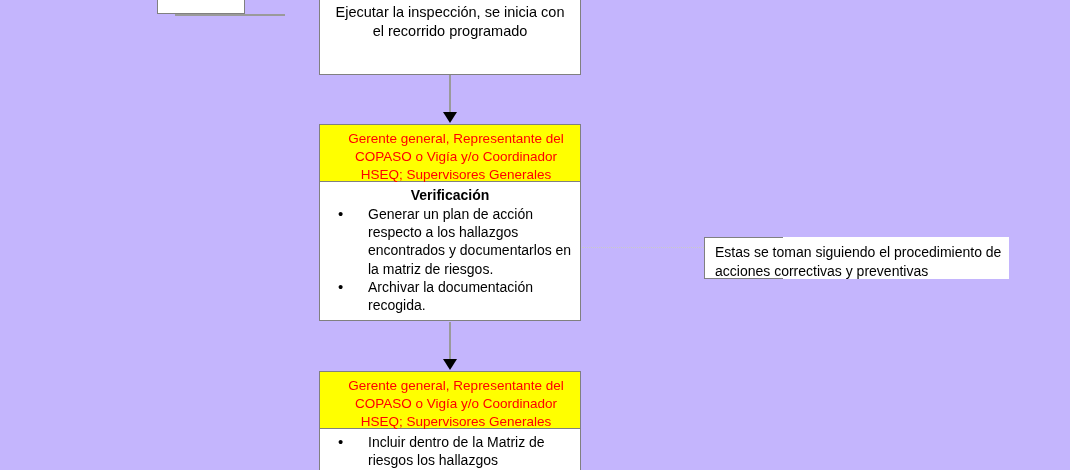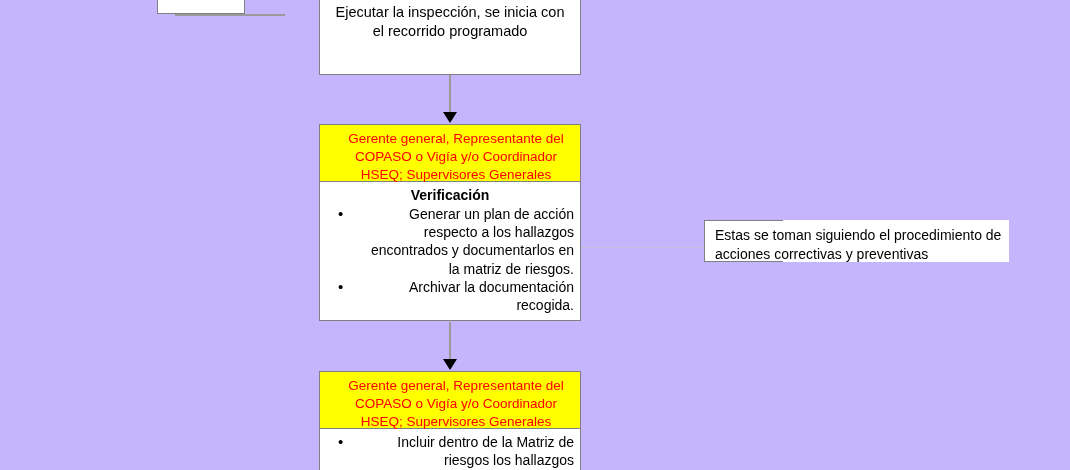--- a/index.html
+++ b/index.html
@@ -71,21 +71,21 @@
     list-style: none;
     margin: 0;
     padding: 0;
   }
   ul.activity-list li {
     position: relative;
     font-size: 14px;
     line-height: 1.30;
     padding-left: 42px;
     margin-bottom: 0px;
-    text-align: right;
+    text-align: left;
     color: #000000;
   }
   ul.activity-list li::before {
     content: "\2022";
     position: absolute;
     left: 12px;
     top: -1px;
     font-size: 15px;
     line-height: 1.30;
     color: #000000;
@@ -160,21 +160,21 @@
       <div class="activity-title">Verificación</div>
       <ul class="activity-list">
         <li>Generar un plan de acción respecto a los hallazgos encontrados y documentarlos en la matriz de riesgos.</li>
         <li>Archivar la documentación recogida.</li>
       </ul>
     </div>
   </div>
 
   <div class="dotted-conn" style="left:582px; top:247px; width:122px;"></div>
 
-  <div class="bracket-note" style="left:704px; top:220px; width:305px; height:42px;">
+  <div class="bracket-note" style="left:704px; top:237px; width:305px; height:42px;">
     <span class="stub-top"></span>
     <span class="stub-bottom"></span>
     <div class="note-text">Estas se toman siguiendo el procedimiento de acciones correctivas y preventivas</div>
   </div>
 
   <div class="conn-line" style="left:449px; top:322px; height:42px;"></div>
   <div class="conn-head" style="left:443px; top:359px;"></div>
 
   <div style="position:absolute; left:319px; top:371px; width:262px;">
     <div class="role-banner" style="height:58px;">Gerente general, Representante del COPASO o Vigía y/o Coordinador HSEQ; Supervisores Generales</div>

